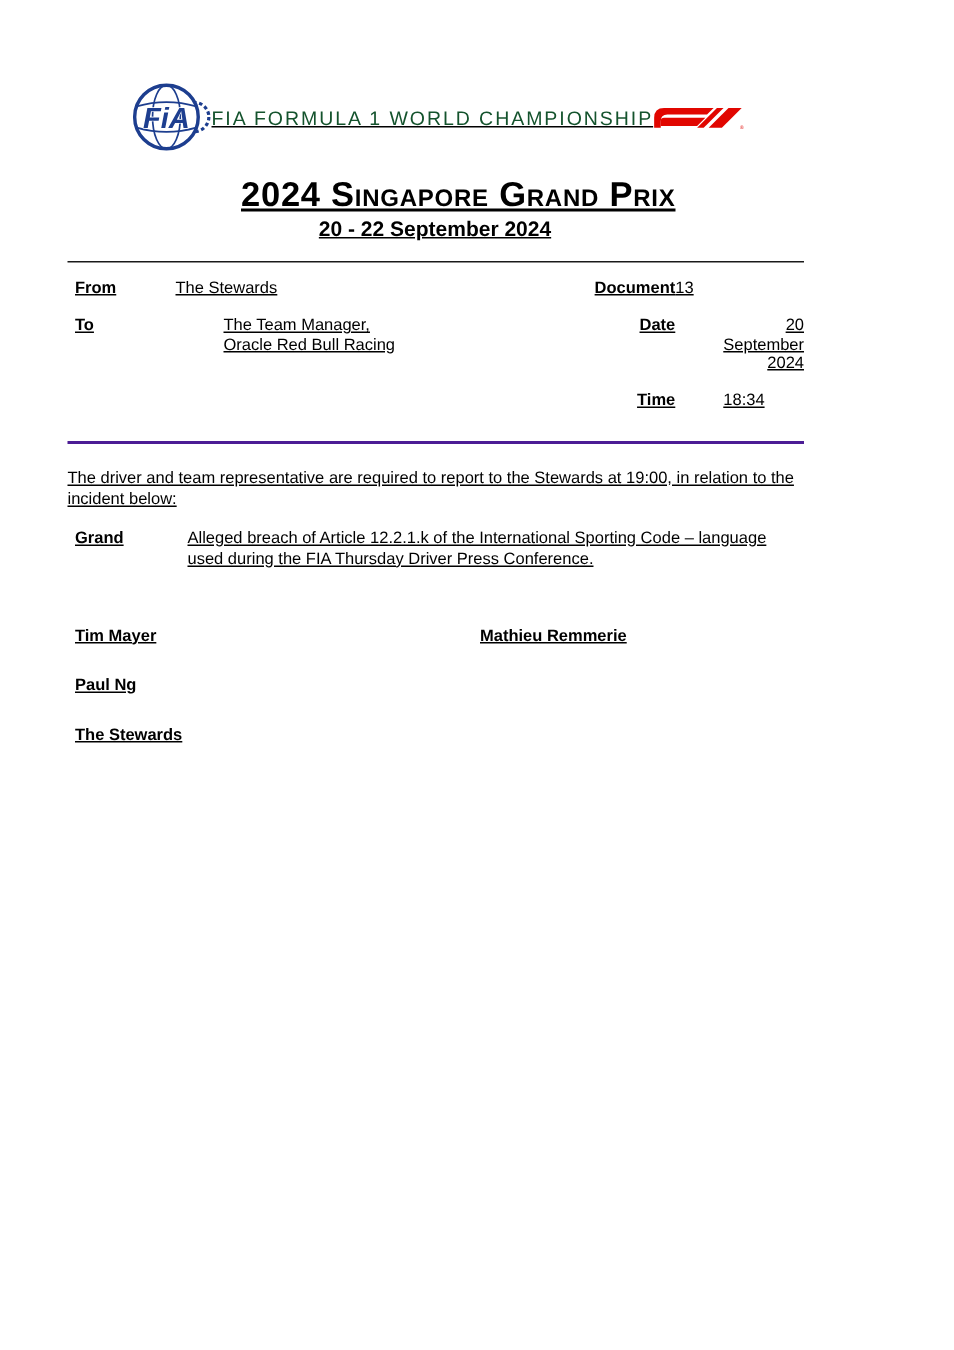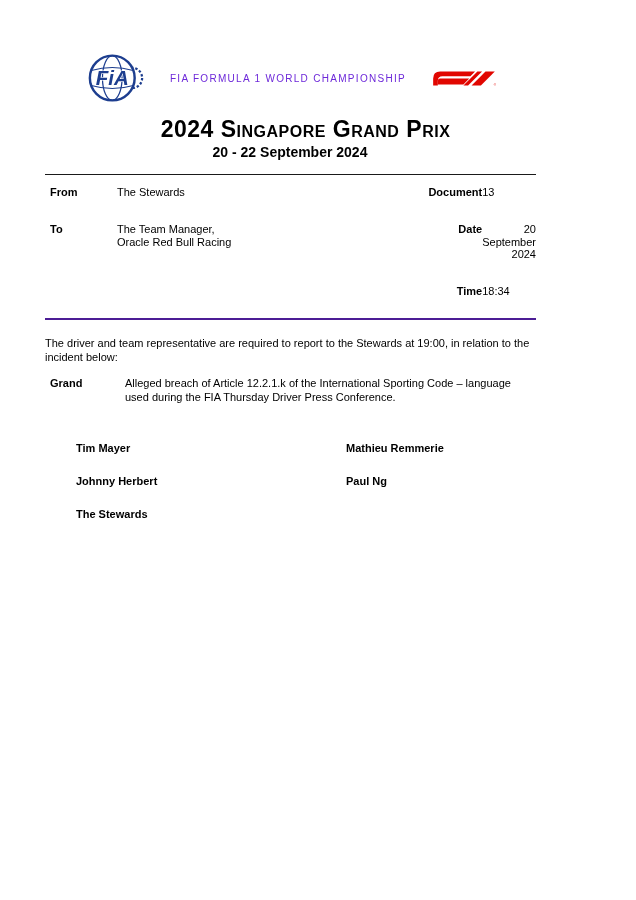--- a/index.html
+++ b/index.html
@@ -3,60 +3,61 @@
 <meta charset="utf-8">
 <style>
   html,body{margin:0;padding:0;background:#ffffff;}
   .page{
     position:relative;
     width:580px;height:900px;
     background:#ffffff;
     font-family:"Liberation Sans", sans-serif;
     color:#000;
     overflow:hidden;
+    text-decoration:underline;
   }
   .header{
     display:flex;align-items:center;justify-content:space-between;
     padding:50px 84px 0 88px;height:56px;
   }
   .champ{
-    font-size:10px;color:#6d28d9;letter-spacing:1.3px;
+    font-size:13px;color:#14532d;letter-spacing:1.3px;
     white-space:nowrap;
   }
   .event-title{
     margin-top:8px;text-align:center;
     font-size:23px;font-weight:bold;font-variant:small-caps;
     letter-spacing:0.5px;line-height:30px;padding-left:31px;
   }
   .event-dates{
     text-align:center;font-size:14px;font-weight:bold;line-height:16px;
   }
   .meta-table{
     margin:14px 44px 0 45px;
     border-top:1.5px solid #1a1a1a;
     border-bottom:2px solid #4c1d95;
     padding:11px 0 20px 0;
     display:flex;
   }
   .meta-left{width:370px;padding-left:5px;box-sizing:border-box;}
   .meta-right{flex:1;text-align:right;}
   .meta-row{display:flex;}
-  .meta-row + .meta-row{margin-top:24px;}
+  .meta-row + .meta-row{margin-top:12px;gap:32px;}
   .meta-label{width:67px;font-weight:bold;font-size:11px;line-height:13px;flex:none;}
   .meta-right .meta-label{width:68px;}
   .meta-value{font-size:11px;line-height:12.5px;white-space:pre-line;}
   .intro{
     margin:16px 44px 0 45px;max-width:542px;
     font-size:11px;line-height:14px;
   }
   .field-row{display:flex;margin:12px 44px 0 50px;}
   .field-row.first{margin-top:14px;}
   .field-label{width:75px;font-weight:bold;font-size:11px;line-height:14px;flex:none;}
   .field-value{width:455px;font-size:11px;line-height:14px;}
-  .signatures{margin:38px 44px 0 76px;}
+  .signatures{margin:38px 44px 0 50px;}
   .sig-row{display:flex;font-weight:bold;font-size:11px;line-height:13px;}
   .sig-row + .sig-row{margin-top:20px;}
   .sig-left{width:270px;flex:none;}
   .logo-fia{display:block;}
   .logo-f1{display:block;}
 </style>
 </head>
 <body>
 
 <div class="page">
@@ -119,21 +120,20 @@
     <span class="field-label">Grand</span>
     <span class="field-value">Alleged breach of Article 12.2.1.k of the International Sporting Code – language used during the FIA Thursday Driver Press Conference.</span>
   </div>
 
   <div class="signatures">
     <div class="sig-row">
       <span class="sig-left">Tim Mayer</span>
       <span class="sig-right">Mathieu Remmerie</span>
     </div>
     <div class="sig-row">
-      <span class="sig-left">Johnny Herbert</span>
       <span class="sig-right">Paul Ng</span>
     </div>
     <div class="sig-row">
       <span class="sig-left">The Stewards</span>
       <span class="sig-right"></span>
     </div>
   </div>
 
 </div>
 

